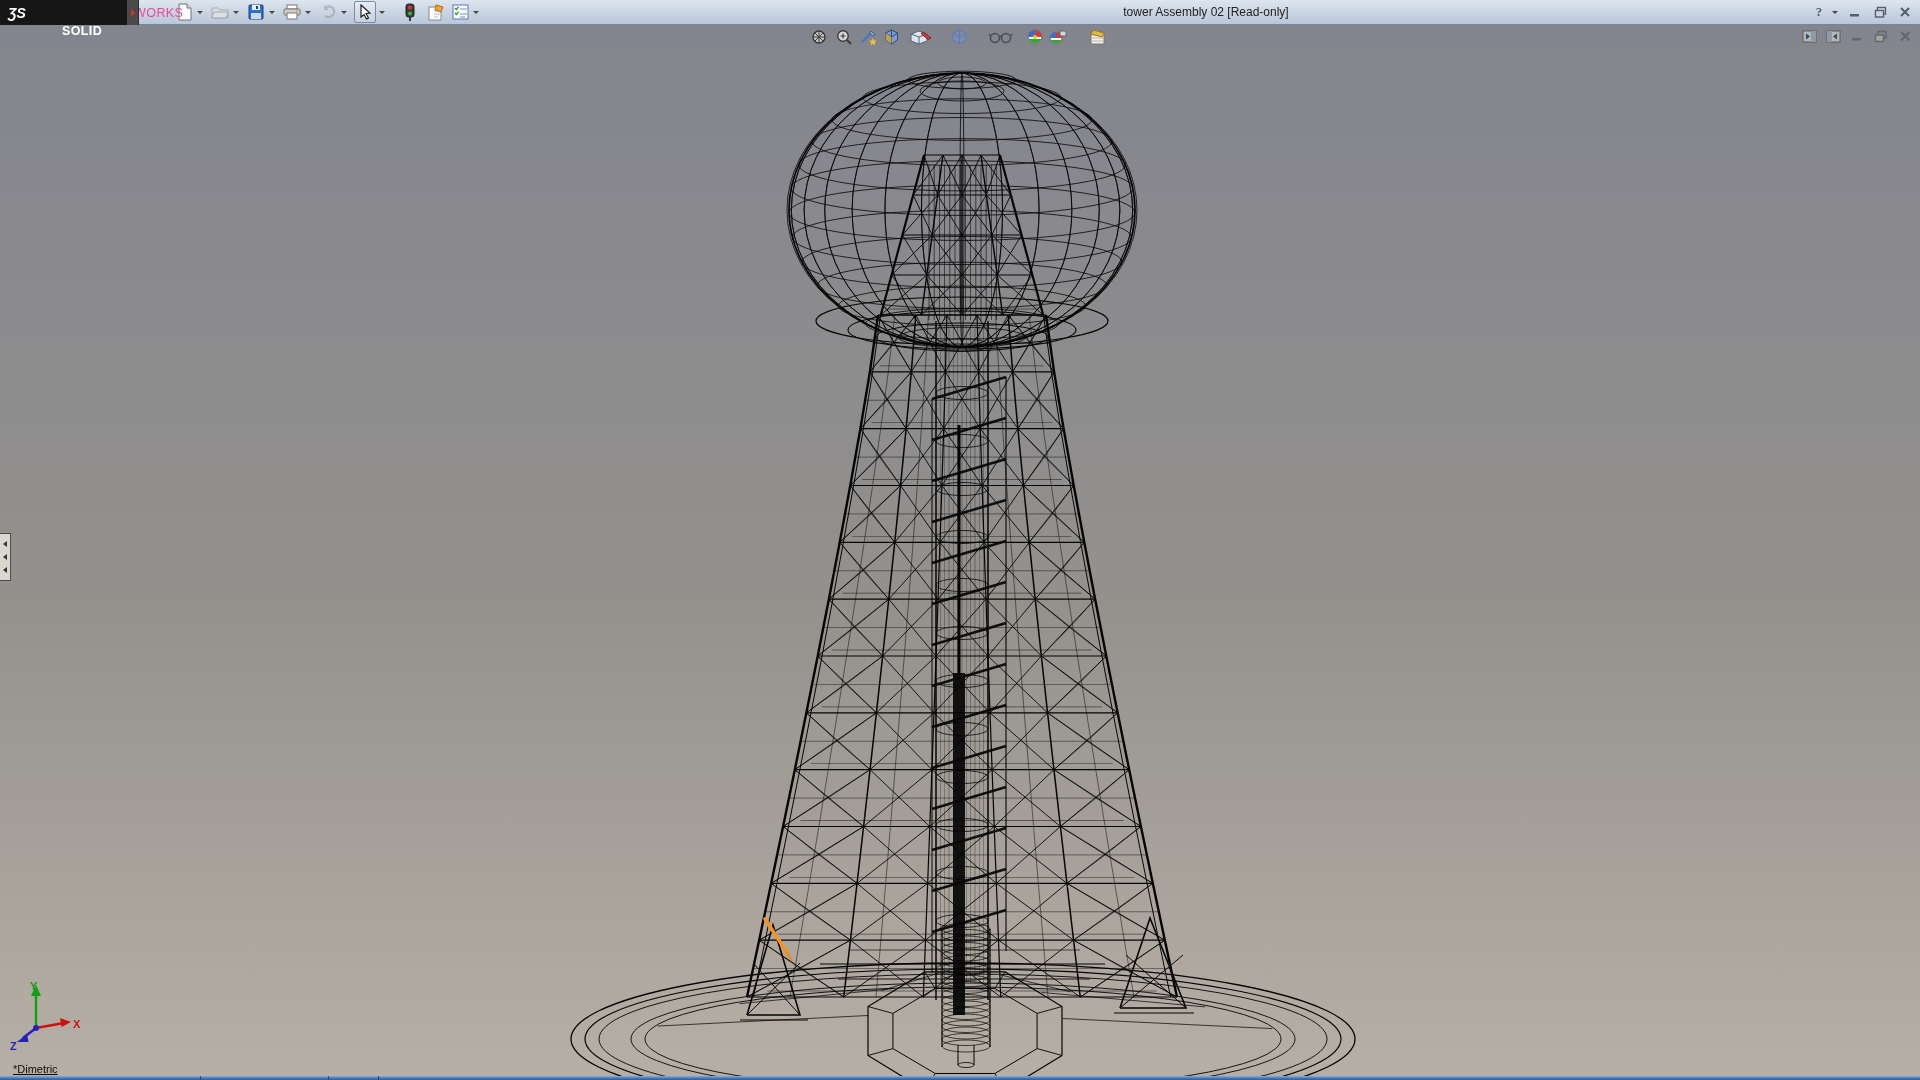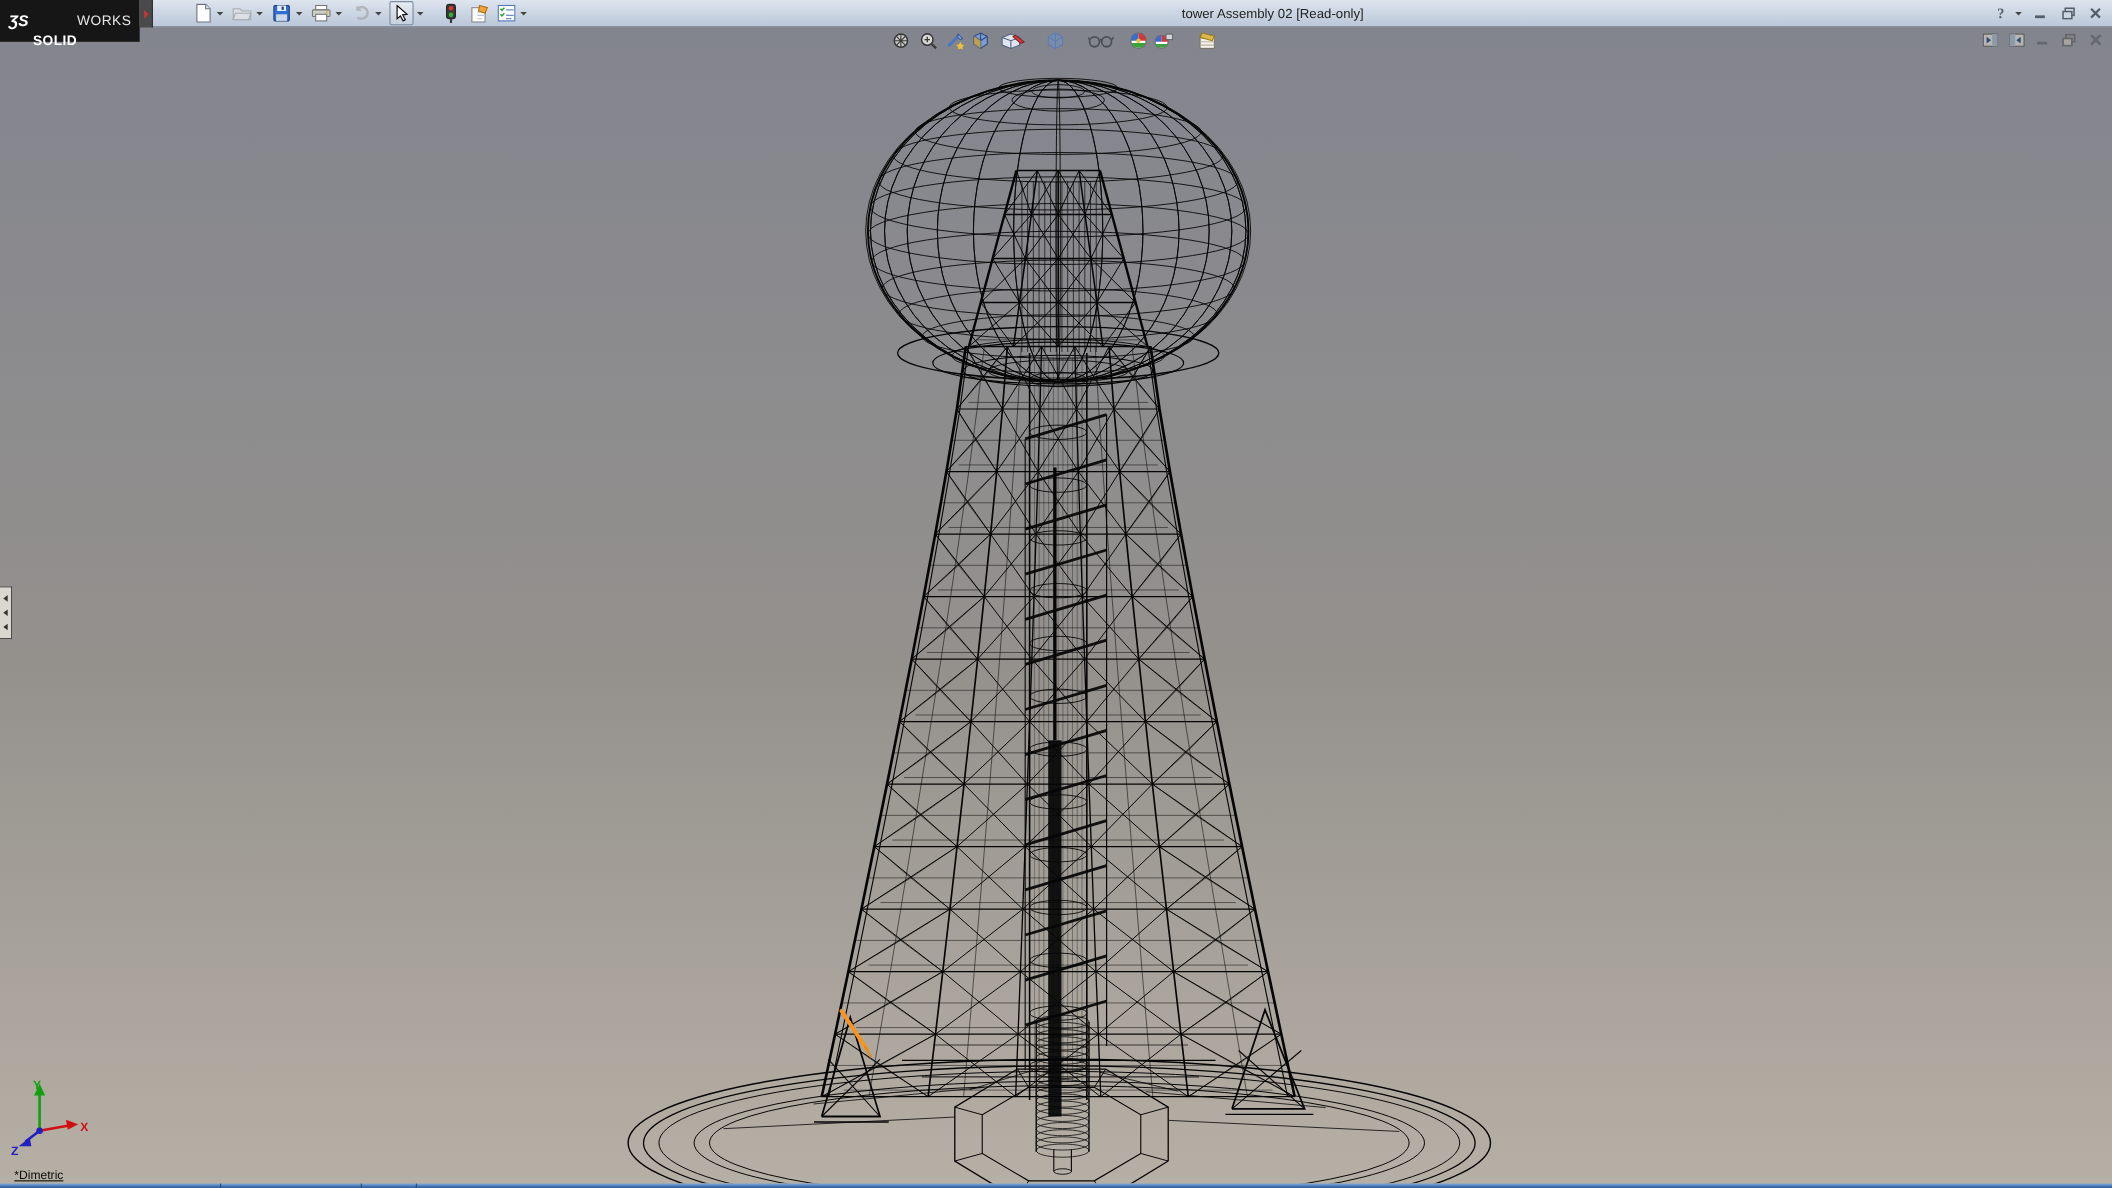--- a/index.html
+++ b/index.html
@@ -1,35 +1,35 @@
 <!DOCTYPE html>
 <html><head>
 <meta charset="utf-8">
 <style>
   html,body{margin:0;padding:0;width:1920px;height:1080px;overflow:hidden;
     font-family:"Liberation Sans",sans-serif;user-select:none;background:#9a968f;}
   
   .titlebar{position:absolute;left:0;top:0;width:1920px;height:24px;
     background:linear-gradient(180deg,#dde5ee 0%,#cdd7e4 45%,#bac7d8 100%);
     border-bottom:1px solid #75849a;}
-  .logo-block{position:absolute;left:0;top:0;width:127px;height:38px;background:#161616;
-    display:flex;align-items:center;padding-left:8px;box-sizing:border-box;z-index:5;}
+  .logo-block{position:absolute;left:0;top:0;width:127px;height:25px;background:#161616;
+    display:flex;align-items:center;padding-left:8px;box-sizing:border-box;z-index:5;gap:32px;}
   .brand-mark{color:#fff;font-style:italic;font-weight:bold;font-size:14px;margin-right:4px;}
   .brand-solid{color:#fff;font-weight:bold;font-size:12.5px;letter-spacing:.4px;margin-top:36px;}
-  .brand-works{color:#e5e5e5;font-weight:normal;font-size:12.5px;letter-spacing:.4px;}
+  .brand-works{color:#ec4899;font-weight:normal;font-size:12.5px;letter-spacing:.4px;}
   .logo-flyout{position:absolute;left:127px;top:0;width:11px;height:25px;background:#4a4a4a;
     border-right:1px solid #2e2e2e;display:flex;align-items:center;justify-content:center;z-index:5;}
   .logo-flyout .tri{width:0;height:0;border-left:4px solid #c33;border-top:4px solid transparent;border-bottom:4px solid transparent;}
   .main-toolbar{position:absolute;left:172px;top:0;height:24px;display:flex;align-items:center;}
   .tb-btn{width:20px;height:20px;display:flex;align-items:center;justify-content:center;margin-left:2px;}
   .tb-caret{width:12px;height:20px;display:flex;align-items:center;justify-content:center;margin-right:2px;}
   .caret{width:0;height:0;border-top:3px solid #444;border-left:3px solid transparent;border-right:3px solid transparent;}
   .pressed{background:linear-gradient(180deg,#e7ecf3,#c6d0de);border:1px solid #7e8ca2;border-radius:2px;}
   .grayed{opacity:.55;filter:grayscale(1);}
-  .window-title{position:absolute;left:1157px;top:5px;transform:translateX(-50%);
+  .window-title{position:absolute;left:1206px;top:5px;transform:translateX(-50%);
     font-size:12px;color:#222;white-space:nowrap;text-align:right;}
   .win-controls{position:absolute;right:4px;top:0;height:24px;display:flex;align-items:center;gap:3px;}
   .wc-btn{width:22px;height:18px;display:flex;align-items:center;justify-content:center;color:#4d5663;}
   .help-glyph{font-size:13px;font-weight:bold;color:#555e6b;font-family:"Liberation Serif",serif;}
   
   .viewport{position:absolute;left:0;top:25px;width:1920px;height:1051px;overflow:hidden;
     background:linear-gradient(180deg,#83858e 0%,#94918d 55%,#b6afa5 100%);}
   #wire{position:absolute;left:0;top:0;}
   .headsup{position:absolute;left:810px;top:3px;height:18px;display:flex;align-items:center;}
   .hu-btn{width:18px;height:18px;display:flex;align-items:center;justify-content:center;}

